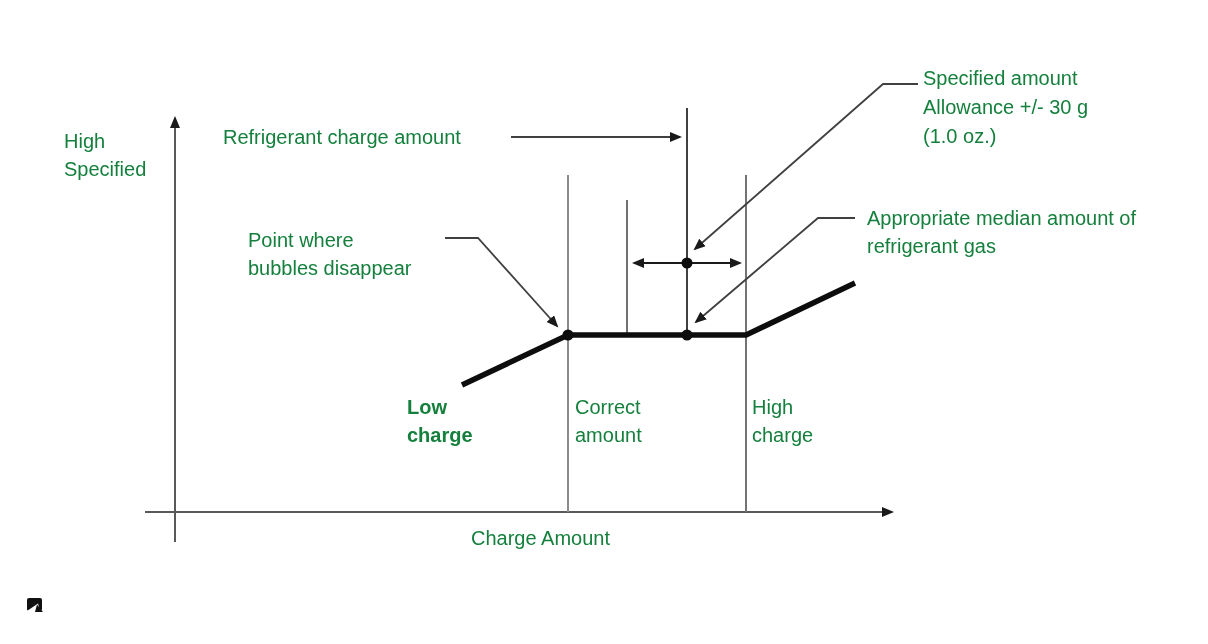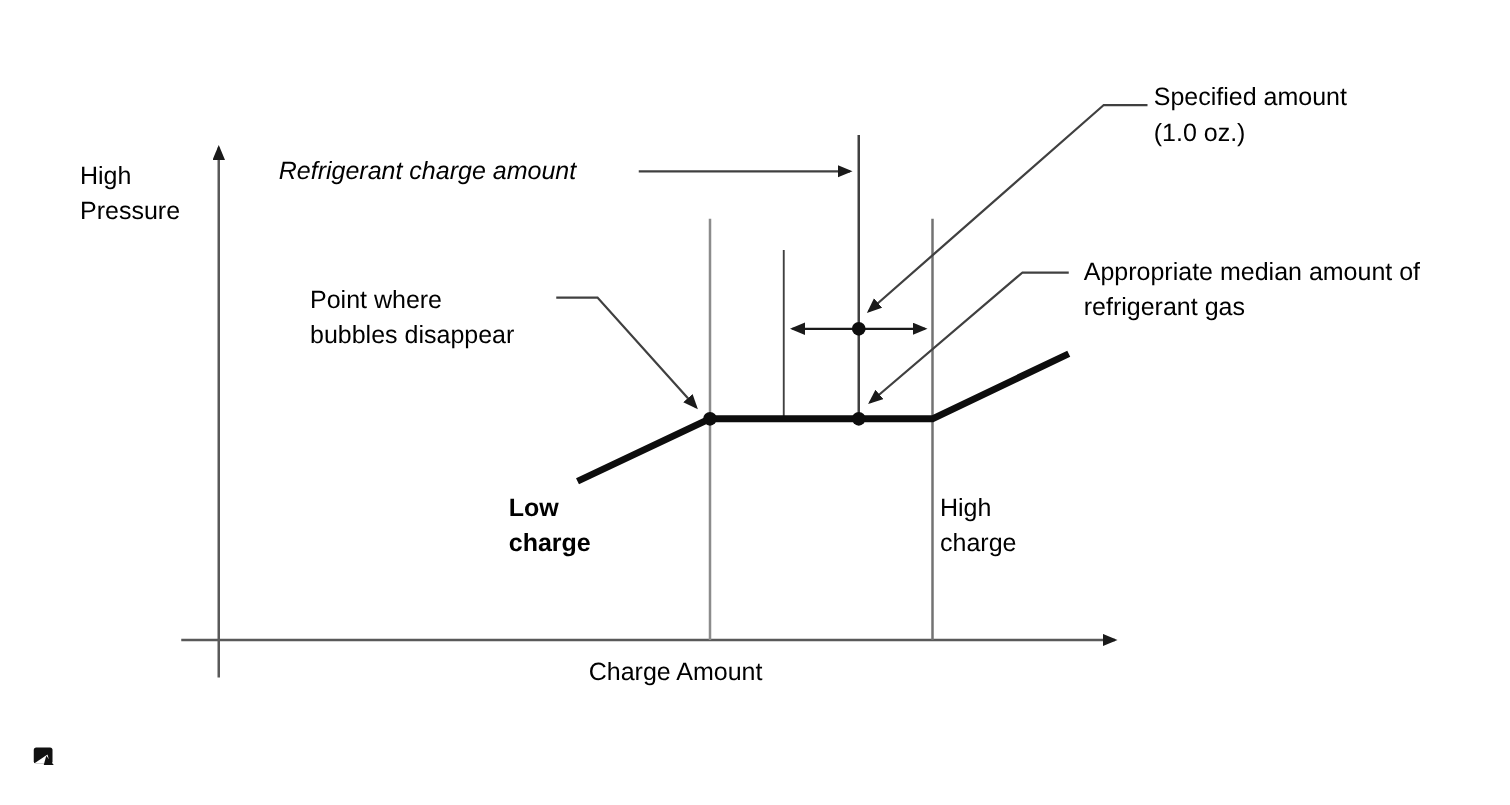--- a/index.html
+++ b/index.html
@@ -18,21 +18,21 @@
   }
   .canvas svg.geometry {
     position: absolute;
     left: 0;
     top: 0;
   }
   .lbl {
     position: absolute;
     font-size: 20px;
     line-height: 28px;
-    color: #000000;
+    color: #15803d;
     white-space: nowrap;
   }
   .lbl span { display: block; }
   .lbl.lh29 { line-height: 29px; }
   .icon-wrap {
     position: absolute;
     left: 26px;
     top: 596px;
     width: 20px;
     height: 20px;
@@ -73,45 +73,50 @@
 
     <path d="M445,238 L478,238 L557,326" fill="none" stroke="#404040" stroke-width="1.8" marker-end="url(#arr)"></path>
 
     <circle cx="568" cy="335" r="5.5" fill="#0d0d0d"></circle>
     <circle cx="687" cy="335" r="5.5" fill="#0d0d0d"></circle>
     <circle cx="687" cy="263" r="5.5" fill="#0d0d0d"></circle>
   </svg>
 
   <div class="lbl" style="left:64px; top:127px;">
     <span>High</span>
-    <span>Pressure</span>
+    <span>Specified</span>
   </div>
 
-  <div class="lbl" style="left:223px; top:123px;font-style:italic;">
+  <div class="lbl" style="left:223px; top:123px;">
     <span>Refrigerant charge amount</span>
   </div>
 
   <div class="lbl lh29" style="left:923px; top:64px;">
     <span>Specified amount</span>
+    <span>Allowance +/- 30 g</span>
     <span>(1.0 oz.)</span>
   </div>
 
   <div class="lbl" style="left:867px; top:204px;">
     <span>Appropriate median amount of</span>
     <span>refrigerant gas</span>
   </div>
 
   <div class="lbl" style="left:248px; top:226px;">
     <span>Point where</span>
     <span>bubbles disappear</span>
   </div>
 
   <div class="lbl" style="left:407px; top:393px;font-weight:bold;">
     <span>Low</span>
     <span>charge</span>
+  </div>
+  <div class="lbl" style="left:575px; top:393px;">
+    <span>Correct</span>
+    <span>amount</span>
   </div>
   <div class="lbl" style="left:752px; top:393px;">
     <span>High</span>
     <span>charge</span>
   </div>
 
   <div class="lbl" style="left:471px; top:524px;">
     <span>Charge Amount</span>
   </div>
 

